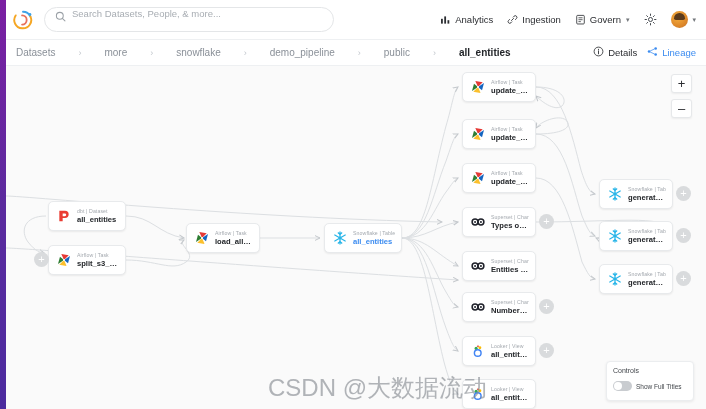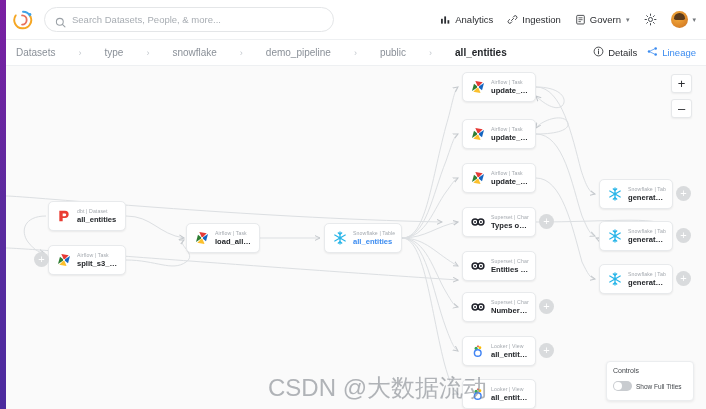--- a/index.html
+++ b/index.html
@@ -22,21 +22,21 @@
   .topnav {
     position: absolute; left: 6px; top: 0; width: 700px; height: 40px;
     background: #fff; display: flex; align-items: center;
     border-bottom: 1px solid #eef0f2; z-index: 30;
   }
   .logo { width: 34px; height: 40px; display: flex; align-items: center; justify-content: center; }
   .logo svg { display: block; }
 
   .searchbox {
     width: 290px; height: 25px; border: 1px solid #e4e6e8; border-radius: 13px;
-    display: flex; align-items: center; padding: 0 10px; margin-left: 4px; background: #fff;
+    display: flex; align-items: flex-start; padding: 0 10px; margin-left: 4px; background: #fff;
   }
   .searchbox .s-ico { width: 11px; height: 11px; margin-right: 6px; flex: 0 0 auto; }
   .searchbox input {
     border: 0; outline: 0; font-size: 9.5px; color: #9aa0a6; width: 100%;
     font-family: "Liberation Sans", sans-serif; background: transparent;
   }
   .searchbox input::placeholder { color: #a8adb3; }
 
   .nav-right { margin-left: auto; display: flex; align-items: center; gap: 14px; padding-right: 10px; }
   .nav-item { display: flex; align-items: center; gap: 4px; font-size: 9.5px; color: #2b2d31; cursor: pointer; }
@@ -218,21 +218,21 @@
       <div class="avatar"></div>
       <span class="caret">▾</span>
     </div>
   </div>
 </div>
 
 <div class="crumbbar">
   <div class="crumbs">
     <span class="c">Datasets</span>
     <span class="sep">›</span>
-    <span class="c">type</span>
+    <span class="c">more</span>
     <span class="sep">›</span>
     <span class="c">snowflake</span>
     <span class="sep">›</span>
     <span class="c">demo_pipeline</span>
     <span class="sep">›</span>
     <span class="c">public</span>
     <span class="sep">›</span>
     <span class="last">all_entities</span>
   </div>
 

